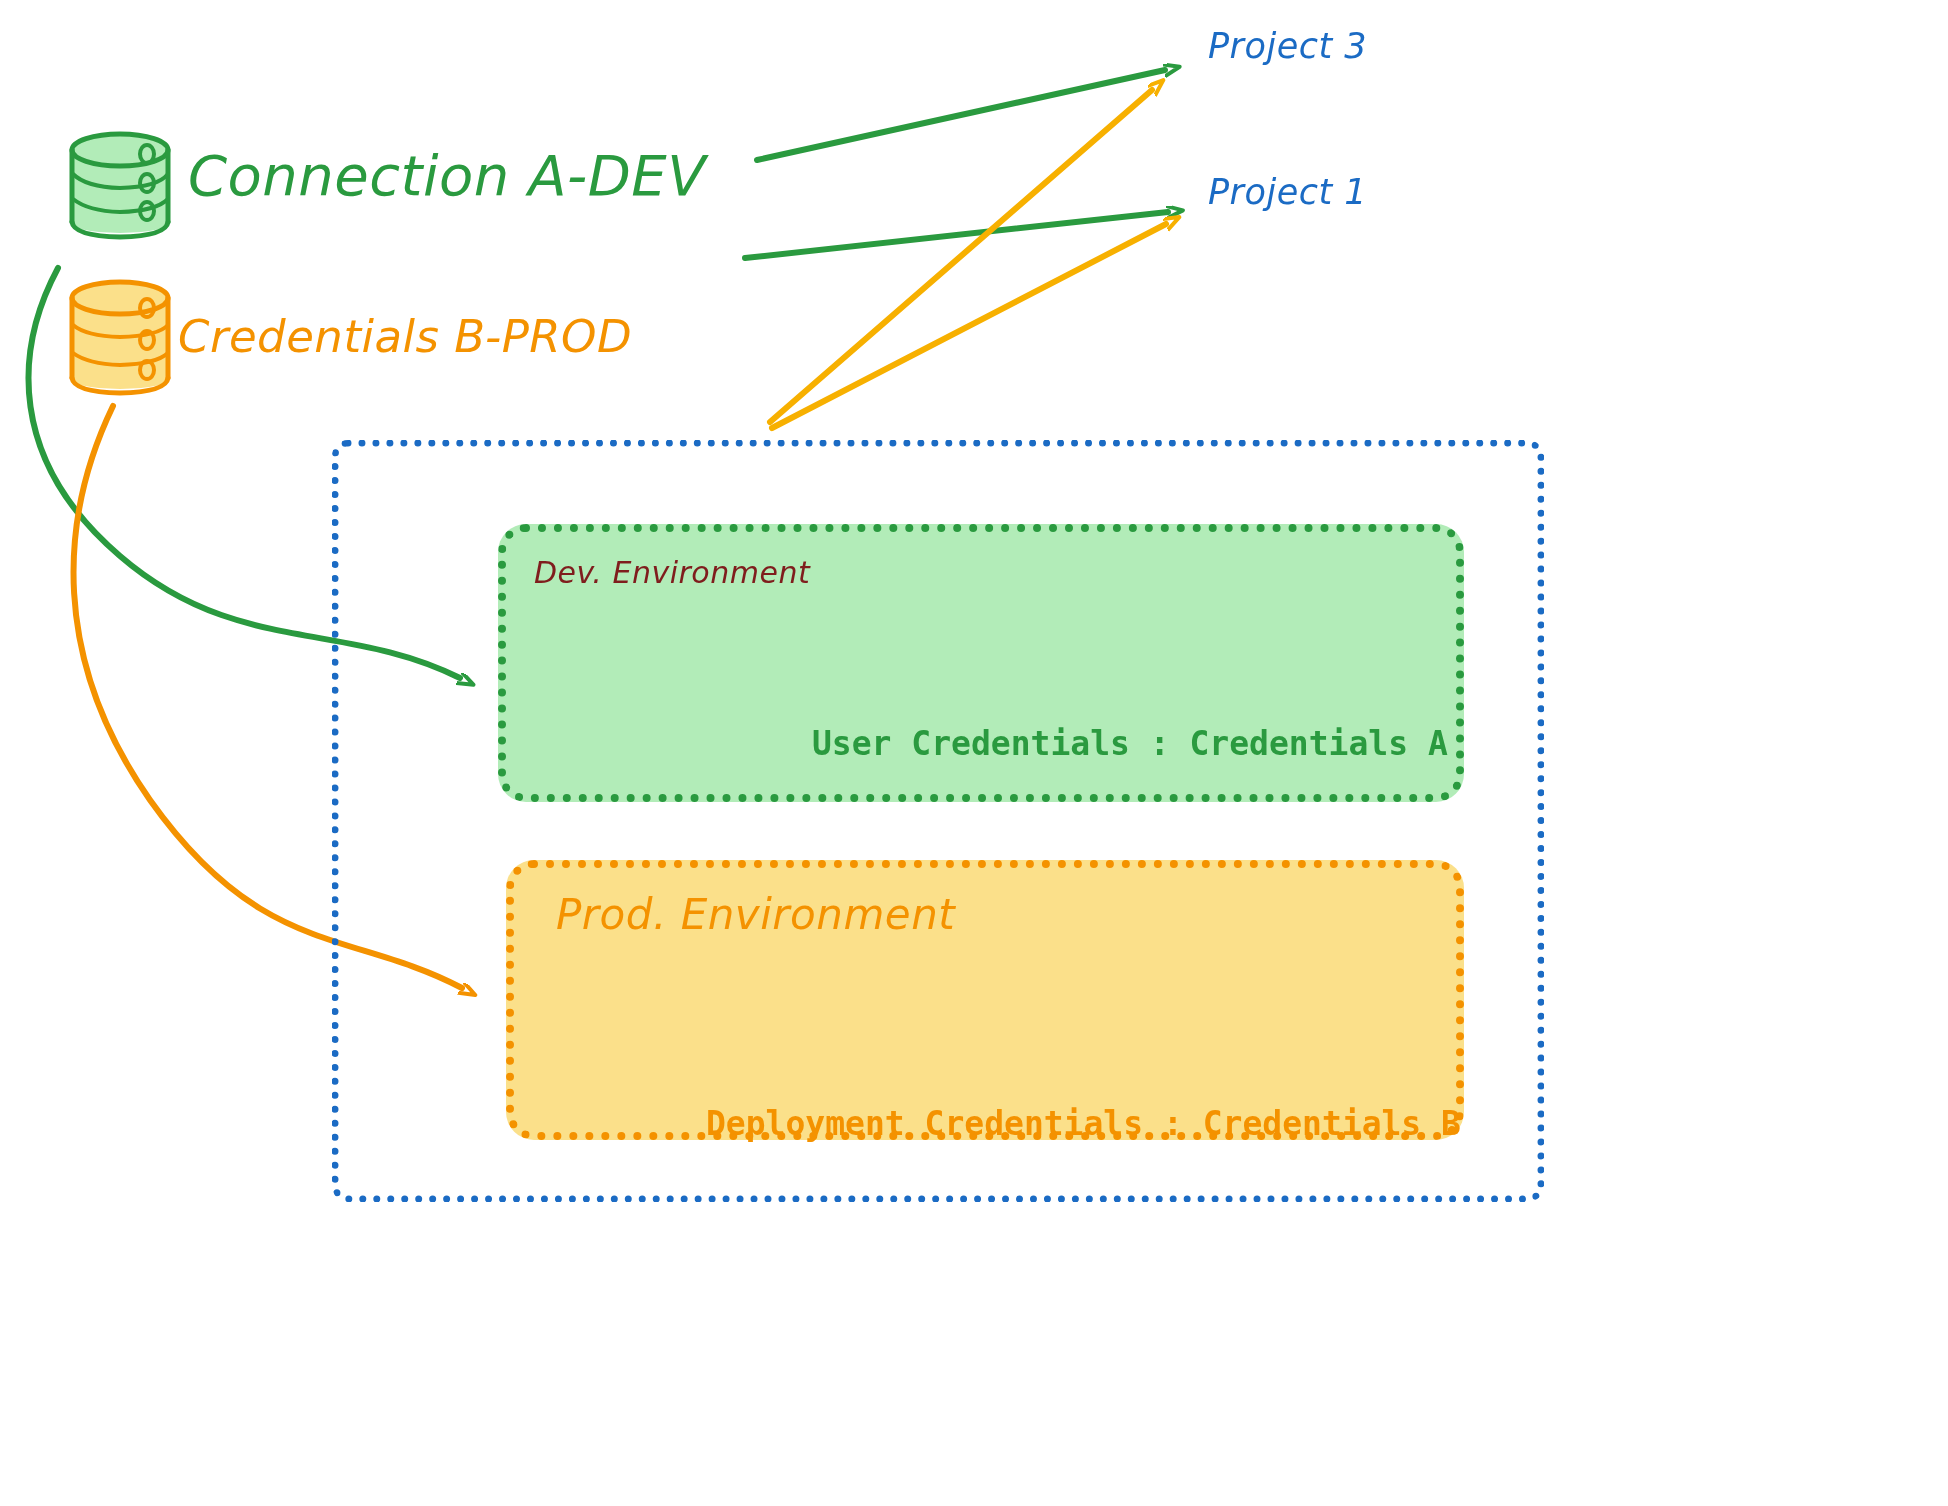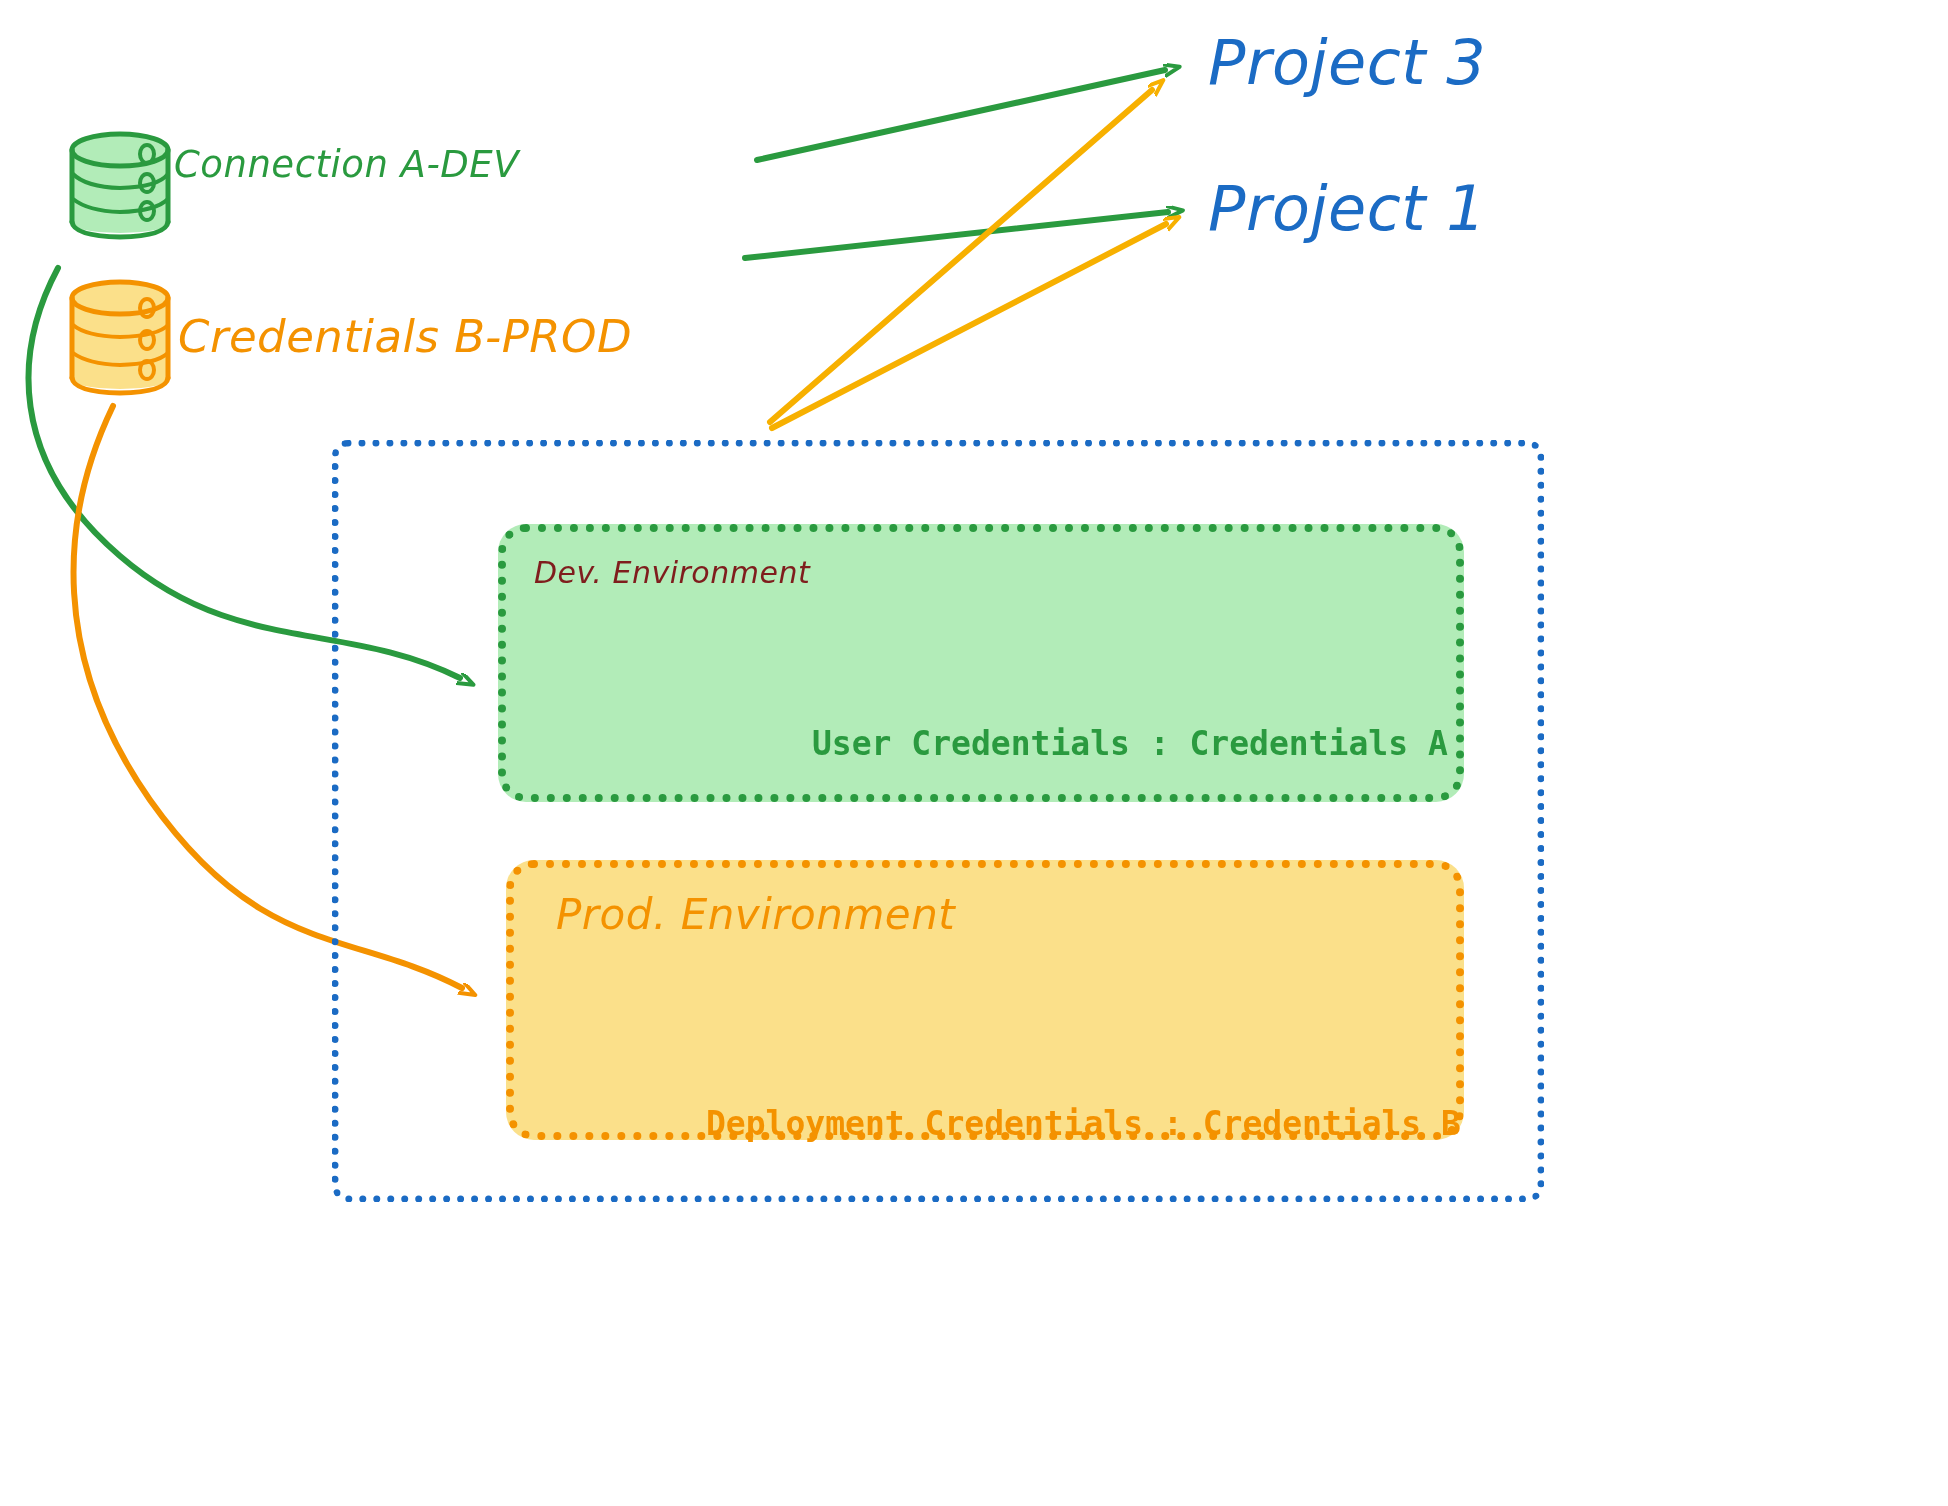--- a/index.html
+++ b/index.html
@@ -37,35 +37,35 @@
     user-select: none;
   }
   #title {
     left: 62px;
     top: 14px;
     font-size: 54px;
     color: #1a1a1a;
     font-style: italic;
   }
   #conn-a-label {
-    left: 174px;
+    left: 188px;
     top: 143px;
-    font-size: 37px;
+    font-size: 56px;
     color: #2a9a3f;
     font-style: italic;
   }
   #conn-b-label {
     left: 178px;
     top: 310px;
     font-size: 45px;
     color: #f49200;
     font-style: italic;
   }
   .project-label {
-    font-size: 62px;
+    font-size: 35px;
     color: #1b6bc4;
     font-style: italic;
   }
   #project3-label { left: 1208px; top: 26px; }
   #project2-label { left: 1208px; top: 172px; }
   #project1-label { left: 1228px; top: 340px; }
 
   #dev-env-title {
     left: 534px;
     top: 555px;

